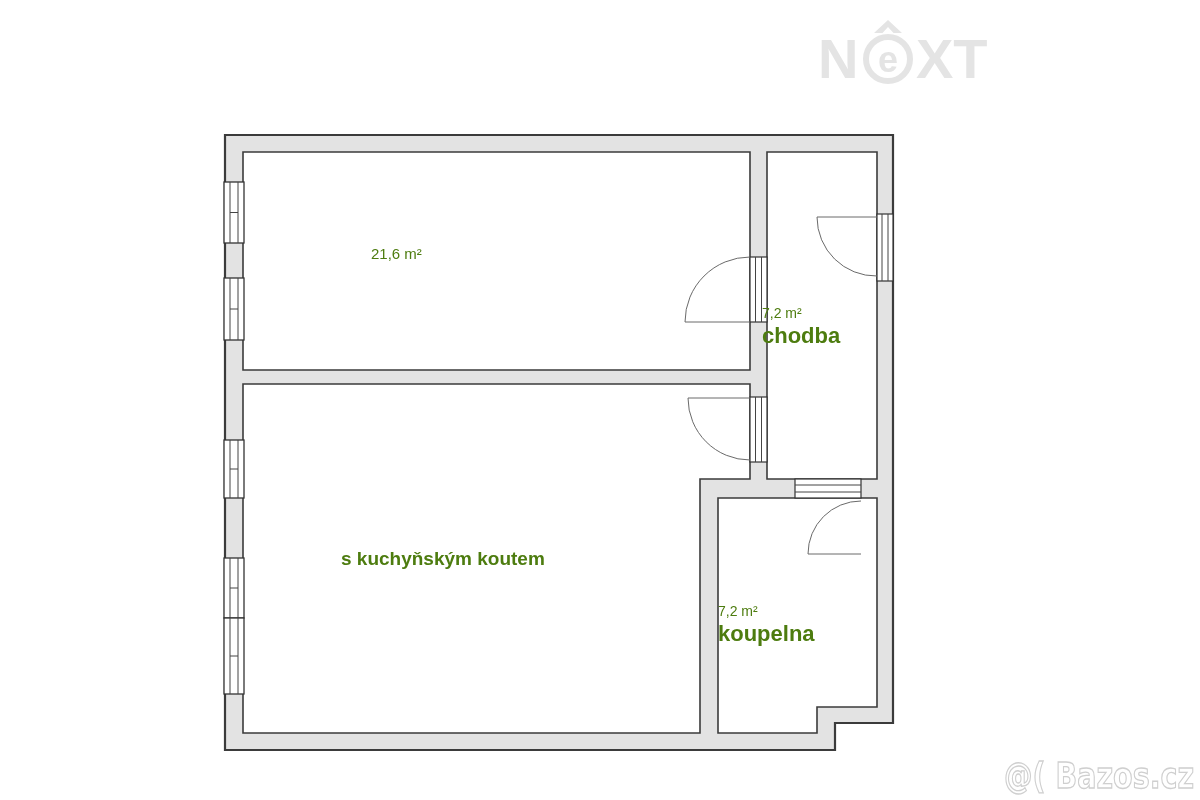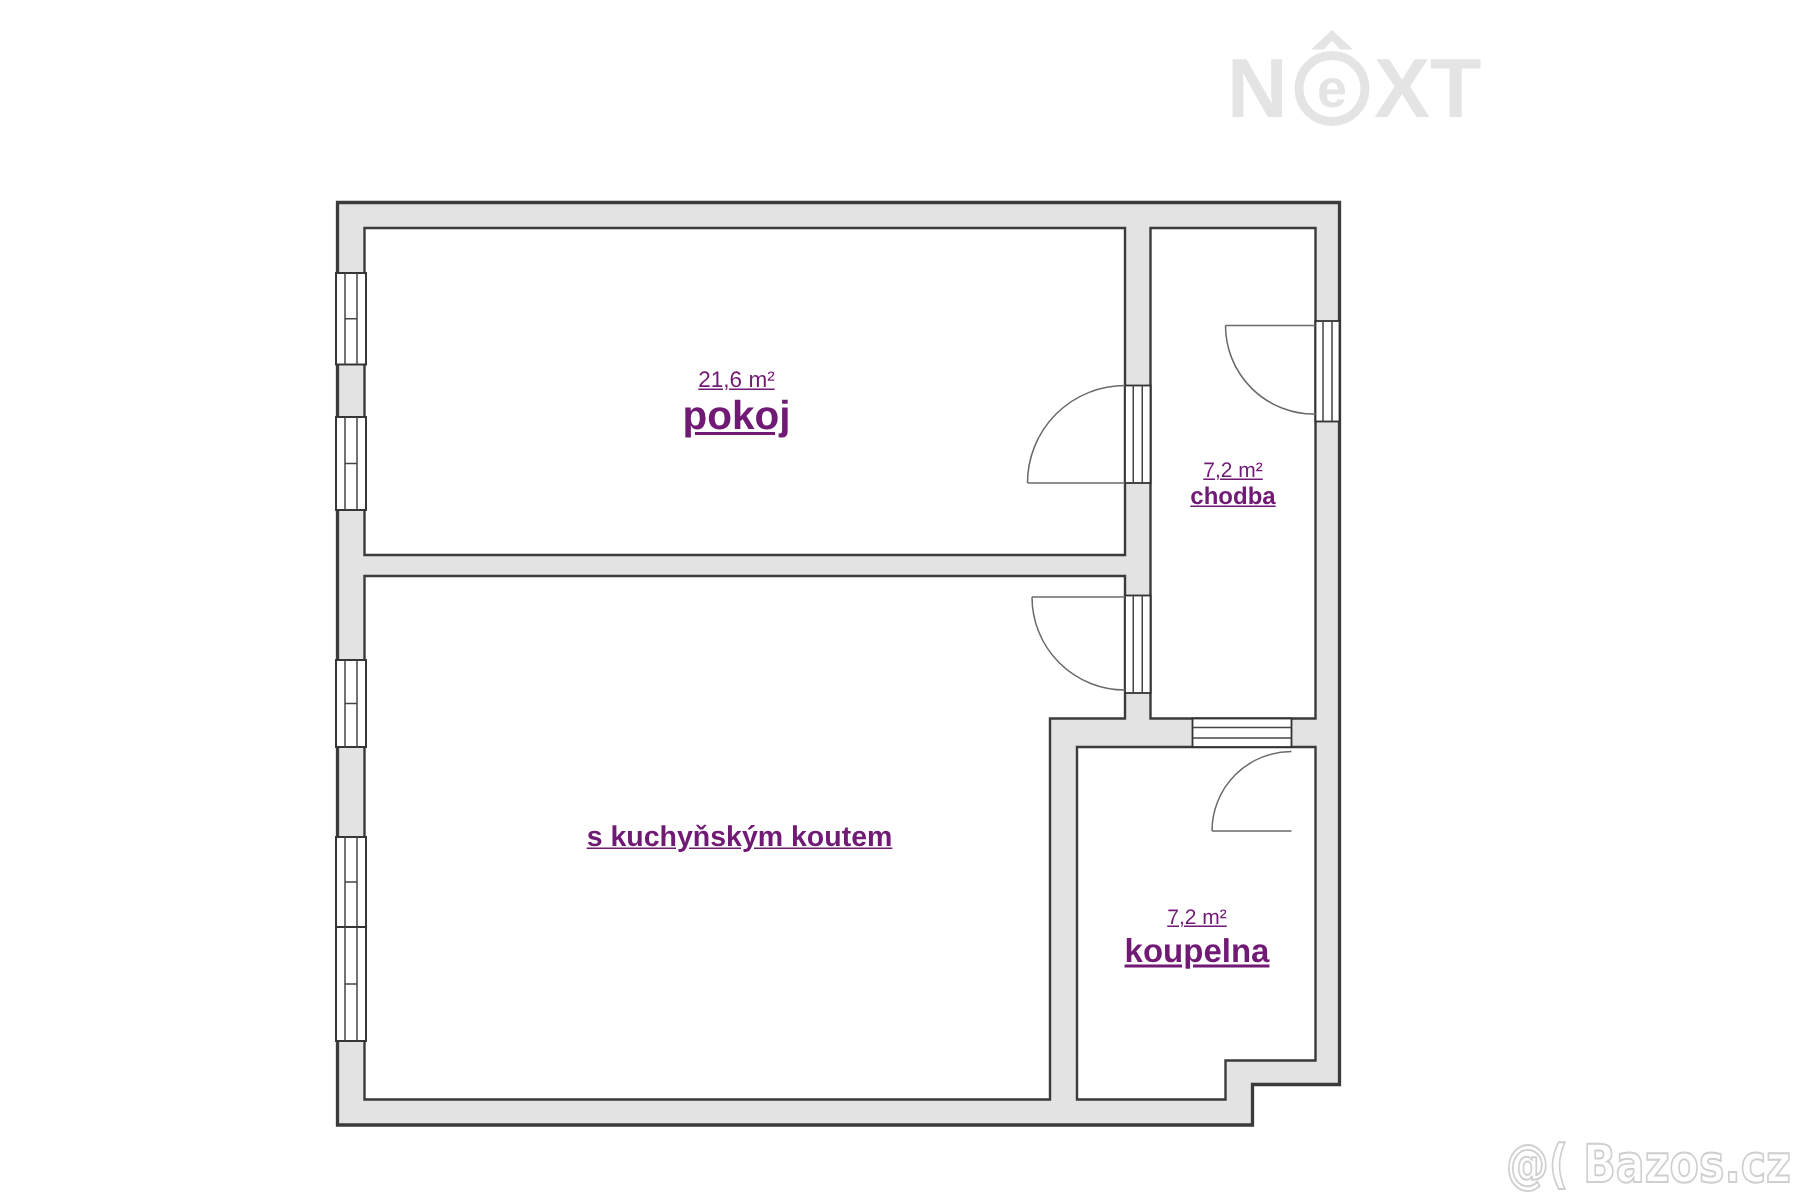--- a/index.html
+++ b/index.html
@@ -26,31 +26,30 @@
   
   .wall-outer { fill: #e3e3e3; stroke: #3b3b3b; stroke-width: 2.2; }
   .room-floor { fill: #ffffff; stroke: #3b3b3b; stroke-width: 1.6; }
   .win      { fill: #ffffff; stroke: #333333; stroke-width: 1.3; }
   .winline  { stroke: #444444; stroke-width: 1; }
   .opening  { fill: #ffffff; stroke: #333333; stroke-width: 1.2; }
   .doorline { fill: none; stroke: #6a6a6a; stroke-width: 1; }
   
   .label {
     position: absolute;
-    text-align: center;
-    color: #701a75;
-    text-decoration: underline;
+    text-align: left;
+    color: #4d7c0f;
   }
   .label .area { font-size: 14px; font-weight: 400; }
   .label .rname { font-weight: 600; }
   .label-pokoj { left: 371px; top: 245px; width: 240px; }
   .label-pokoj .area  { font-size: 15px; }
   .label-pokoj .rname { font-size: 27px; margin-top: 0px; }
   .label-chodba { left: 762px; top: 305px; width: 120px; }
-  .label-chodba .rname { font-size: 16px; margin-top: 2px; }
+  .label-chodba .rname { font-size: 22px; margin-top: 2px; }
   .label-obyvaci { left: 341px; top: 545px; width: 304px; }
   .label-obyvaci .area  { font-size: 15px; }
   .label-obyvaci .rname { font-size: 19px; line-height: 21px; margin-top: 3px; }
   .label-koupelna { left: 718px; top: 603px; width: 160px; }
   .label-koupelna .rname { font-size: 22px; margin-top: 2px; }
   
   .brand-logo {
     position: absolute;
     left: 816px; top: 16px;
     width: 180px; height: 72px;
@@ -149,21 +148,20 @@
       <line class="doorline" x1="688" y1="398" x2="750" y2="398"></line>
     </g>
     <g>
       <path class="doorline" d="M 808 554 A 53 53 0 0 1 861 501"></path>
       <line class="doorline" x1="808" y1="554" x2="861" y2="554"></line>
     </g>
   </svg>
 
   <div class="label label-pokoj">
     <div class="area">21,6 m²</div>
-    <div class="rname">pokoj</div>
   </div>
 
   <div class="label label-chodba">
     <div class="area">7,2 m²</div>
     <div class="rname">chodba</div>
   </div>
 
   <div class="label label-obyvaci">
     <div class="rname">
       <div>s kuchyňským koutem</div>

